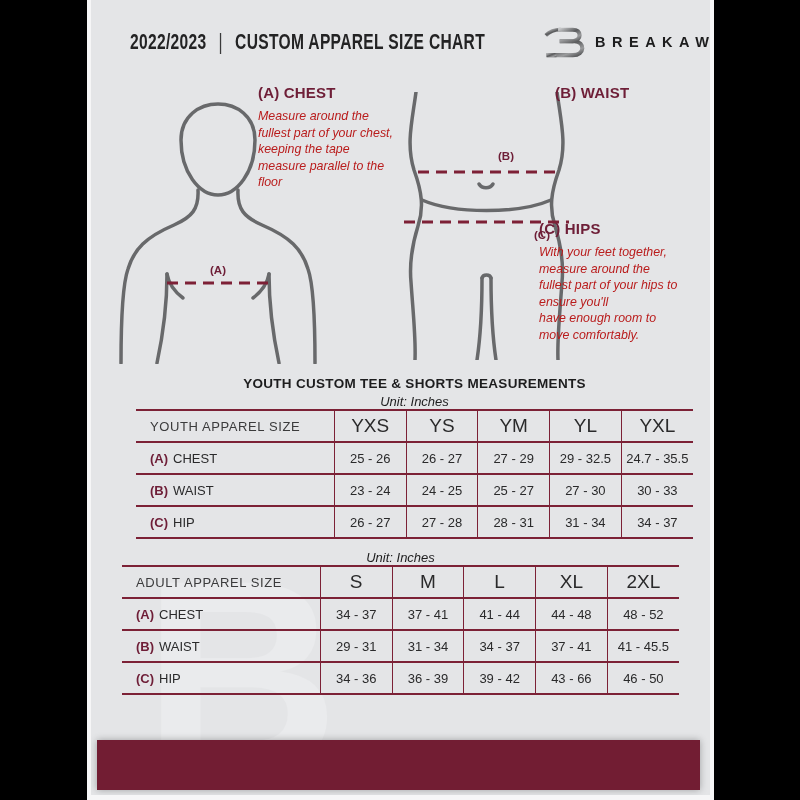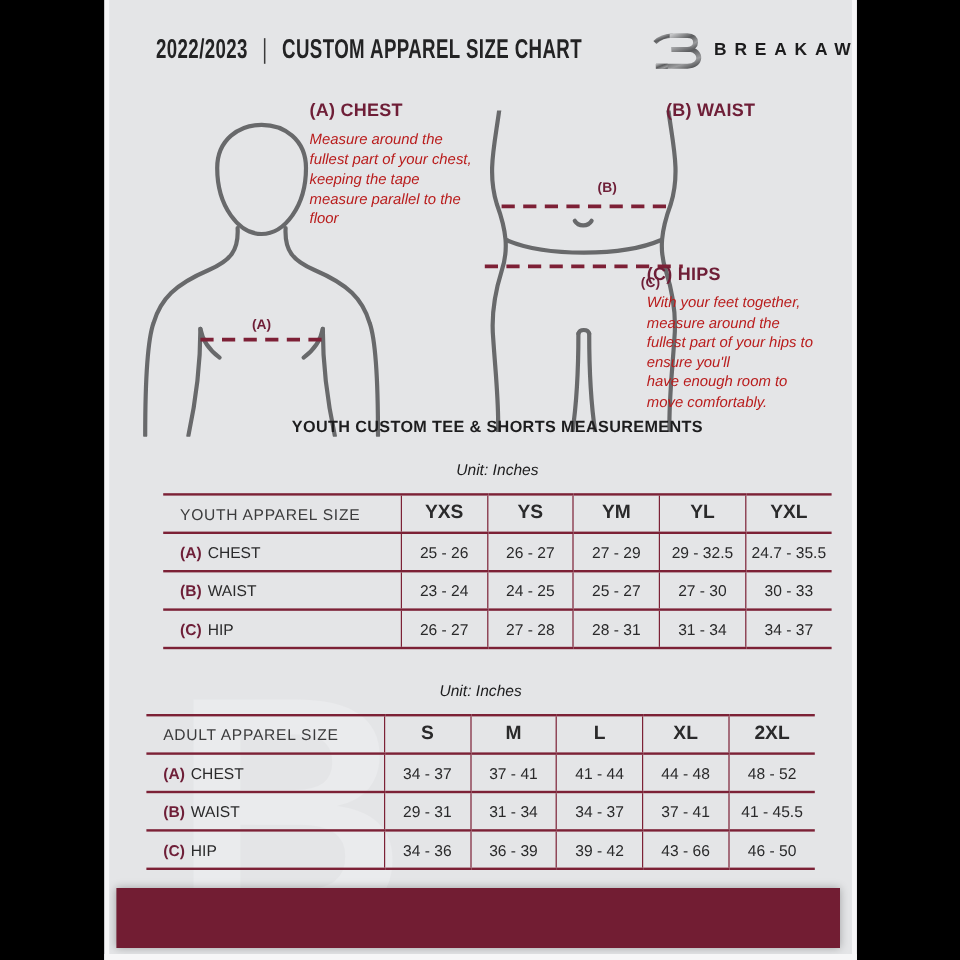--- a/index.html
+++ b/index.html
@@ -33,32 +33,32 @@
   .inst-chest{left:167px;top:84px;width:138px;}
   .inst-waist{left:464px;top:84px;width:122px;}
   .inst-hips{left:448px;top:220px;width:140px;}
   .fig-upper{left:12px;top:76px;}
   .fig-lower{left:303px;top:92px;}
   .fig path.outline{stroke:#68696b;stroke-width:3.5;fill:none;stroke-linecap:round;}
   .fig path.dash{stroke:#7d2036;stroke-width:3;fill:none;stroke-dasharray:11 7;}
   .fig text{font-family:"Liberation Sans",sans-serif;font-weight:700;font-size:11.5px;fill:#6e1e37;}
   
   .section{position:absolute;left:0;right:0;text-align:center;z-index:2;}
-  .sec-youth{top:348px;padding-left:28px;}
+  .sec-youth{top:376px;padding-left:28px;}
   .sec-adult{top:547px;}
   .sec-title{font-size:13.5px;font-weight:700;color:#1d1d1e;letter-spacing:.3px;}
-  .sec-unit{font-size:13px;font-style:italic;color:#1d1d1e;margin-top:21px;}
+  .sec-unit{font-size:13px;font-style:italic;color:#1d1d1e;margin-top:3px;}
   table.size{
-    width:557px;margin:12px auto 0 auto;border-collapse:collapse;table-layout:fixed;
+    width:557px;margin:0 auto 0 auto;border-collapse:collapse;table-layout:fixed;
     background:transparent;
   }
   table.size th,table.size td{
     font-size:13px;color:#2a2a2b;text-align:center;padding:0;height:30px;
   }
-  table.size thead th{font-weight:700;font-size:16px;border-top:2px solid #7c2136;border-bottom:2px solid #7c2136;}
+  table.size thead th{font-weight:400;font-size:19px;border-top:2px solid #7c2136;border-bottom:2px solid #7c2136;}
   table.size td{border-bottom:2px solid #7c2136;font-weight:400;}
   table.size .label-col{width:33%;text-align:left;padding-left:14px;}
   table.size thead .label-col{font-weight:400;font-size:13px;letter-spacing:.6px;color:#3b3b3c;}
   table.size th + th, table.size td + td{border-left:1.5px solid #7c2136;}
   table.size .row-key{font-weight:700;color:#6e1e37;margin-right:5px;}
   
   .watermark{
     position:absolute;left:52px;top:540px;z-index:0;
     font-size:272px;font-weight:700;line-height:1;color:#eeeff1;opacity:.62;
     user-select:none;

